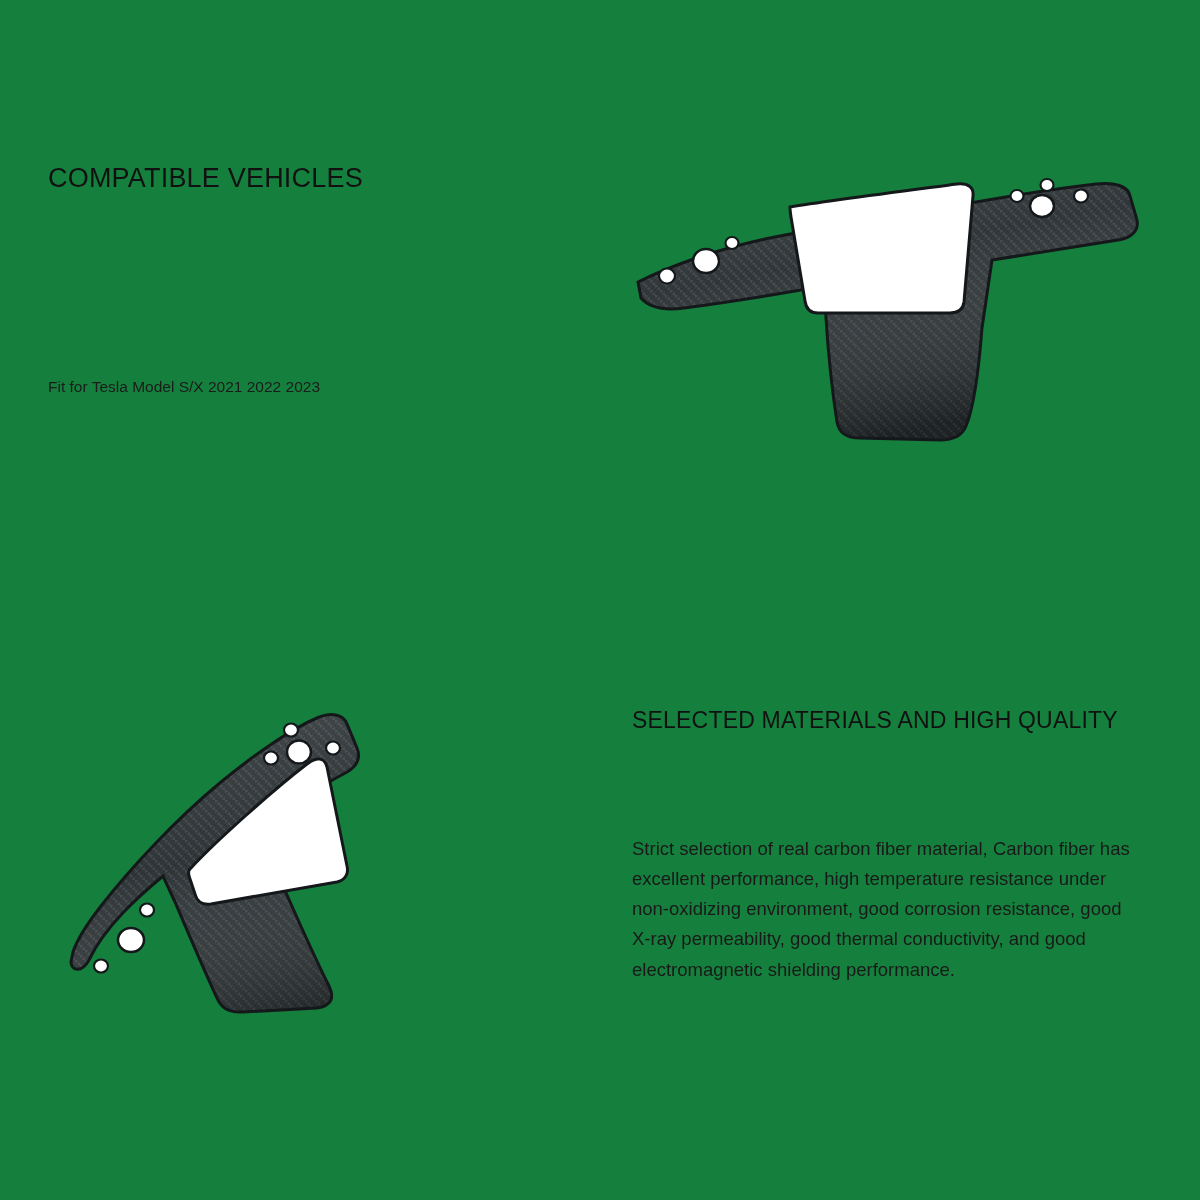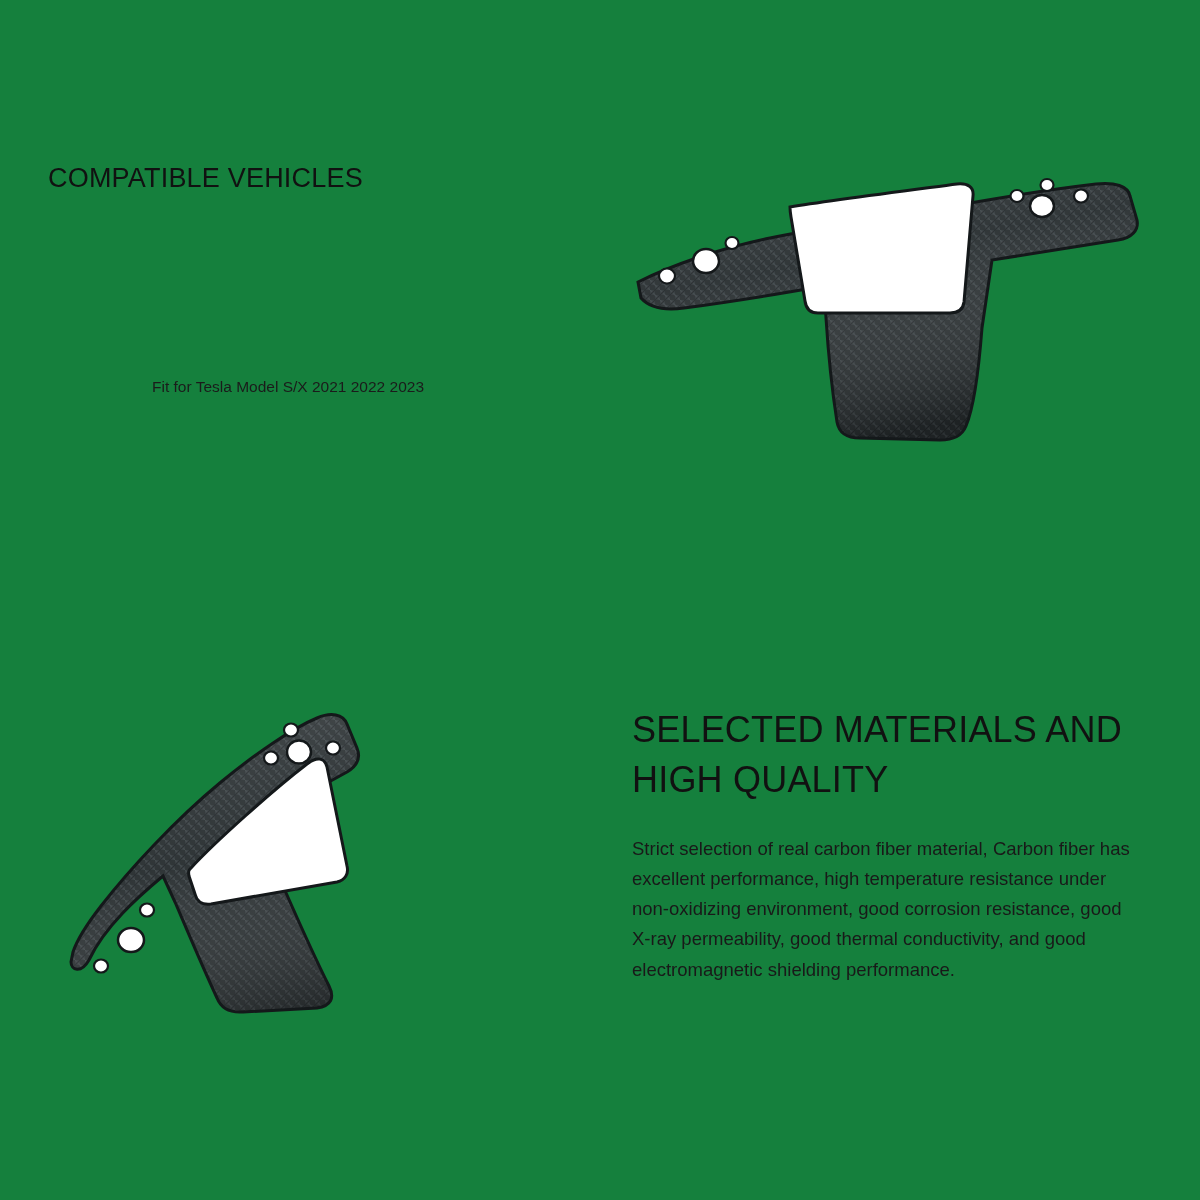--- a/index.html
+++ b/index.html
@@ -33,38 +33,37 @@
     font-weight: 400;
     color: #111111;
     line-height: 1.35;
     margin: 0;
   }
   .body-sm {
     font-size: 15.5px;
     color: #1b1b1b;
     line-height: 1.5;
     margin: 0;
-    text-align: center;
   }
   .section-one-sub {
     position: absolute;
     left: 48px;
     top: 375px;
     width: 480px;
   }
 
   
   .section-two-text {
     position: absolute;
     left: 632px;
     top: 705px;
     width: 500px;
   }
   .heading-2 {
-    font-size: 36px;
+    font-size: 23px;
     font-weight: 400;
     color: #111111;
     line-height: 1.38;
     margin: 0;
     letter-spacing: 0.2px;
   }
   .section-two-body {
     position: absolute;
     left: 632px;
     top: 834px;

